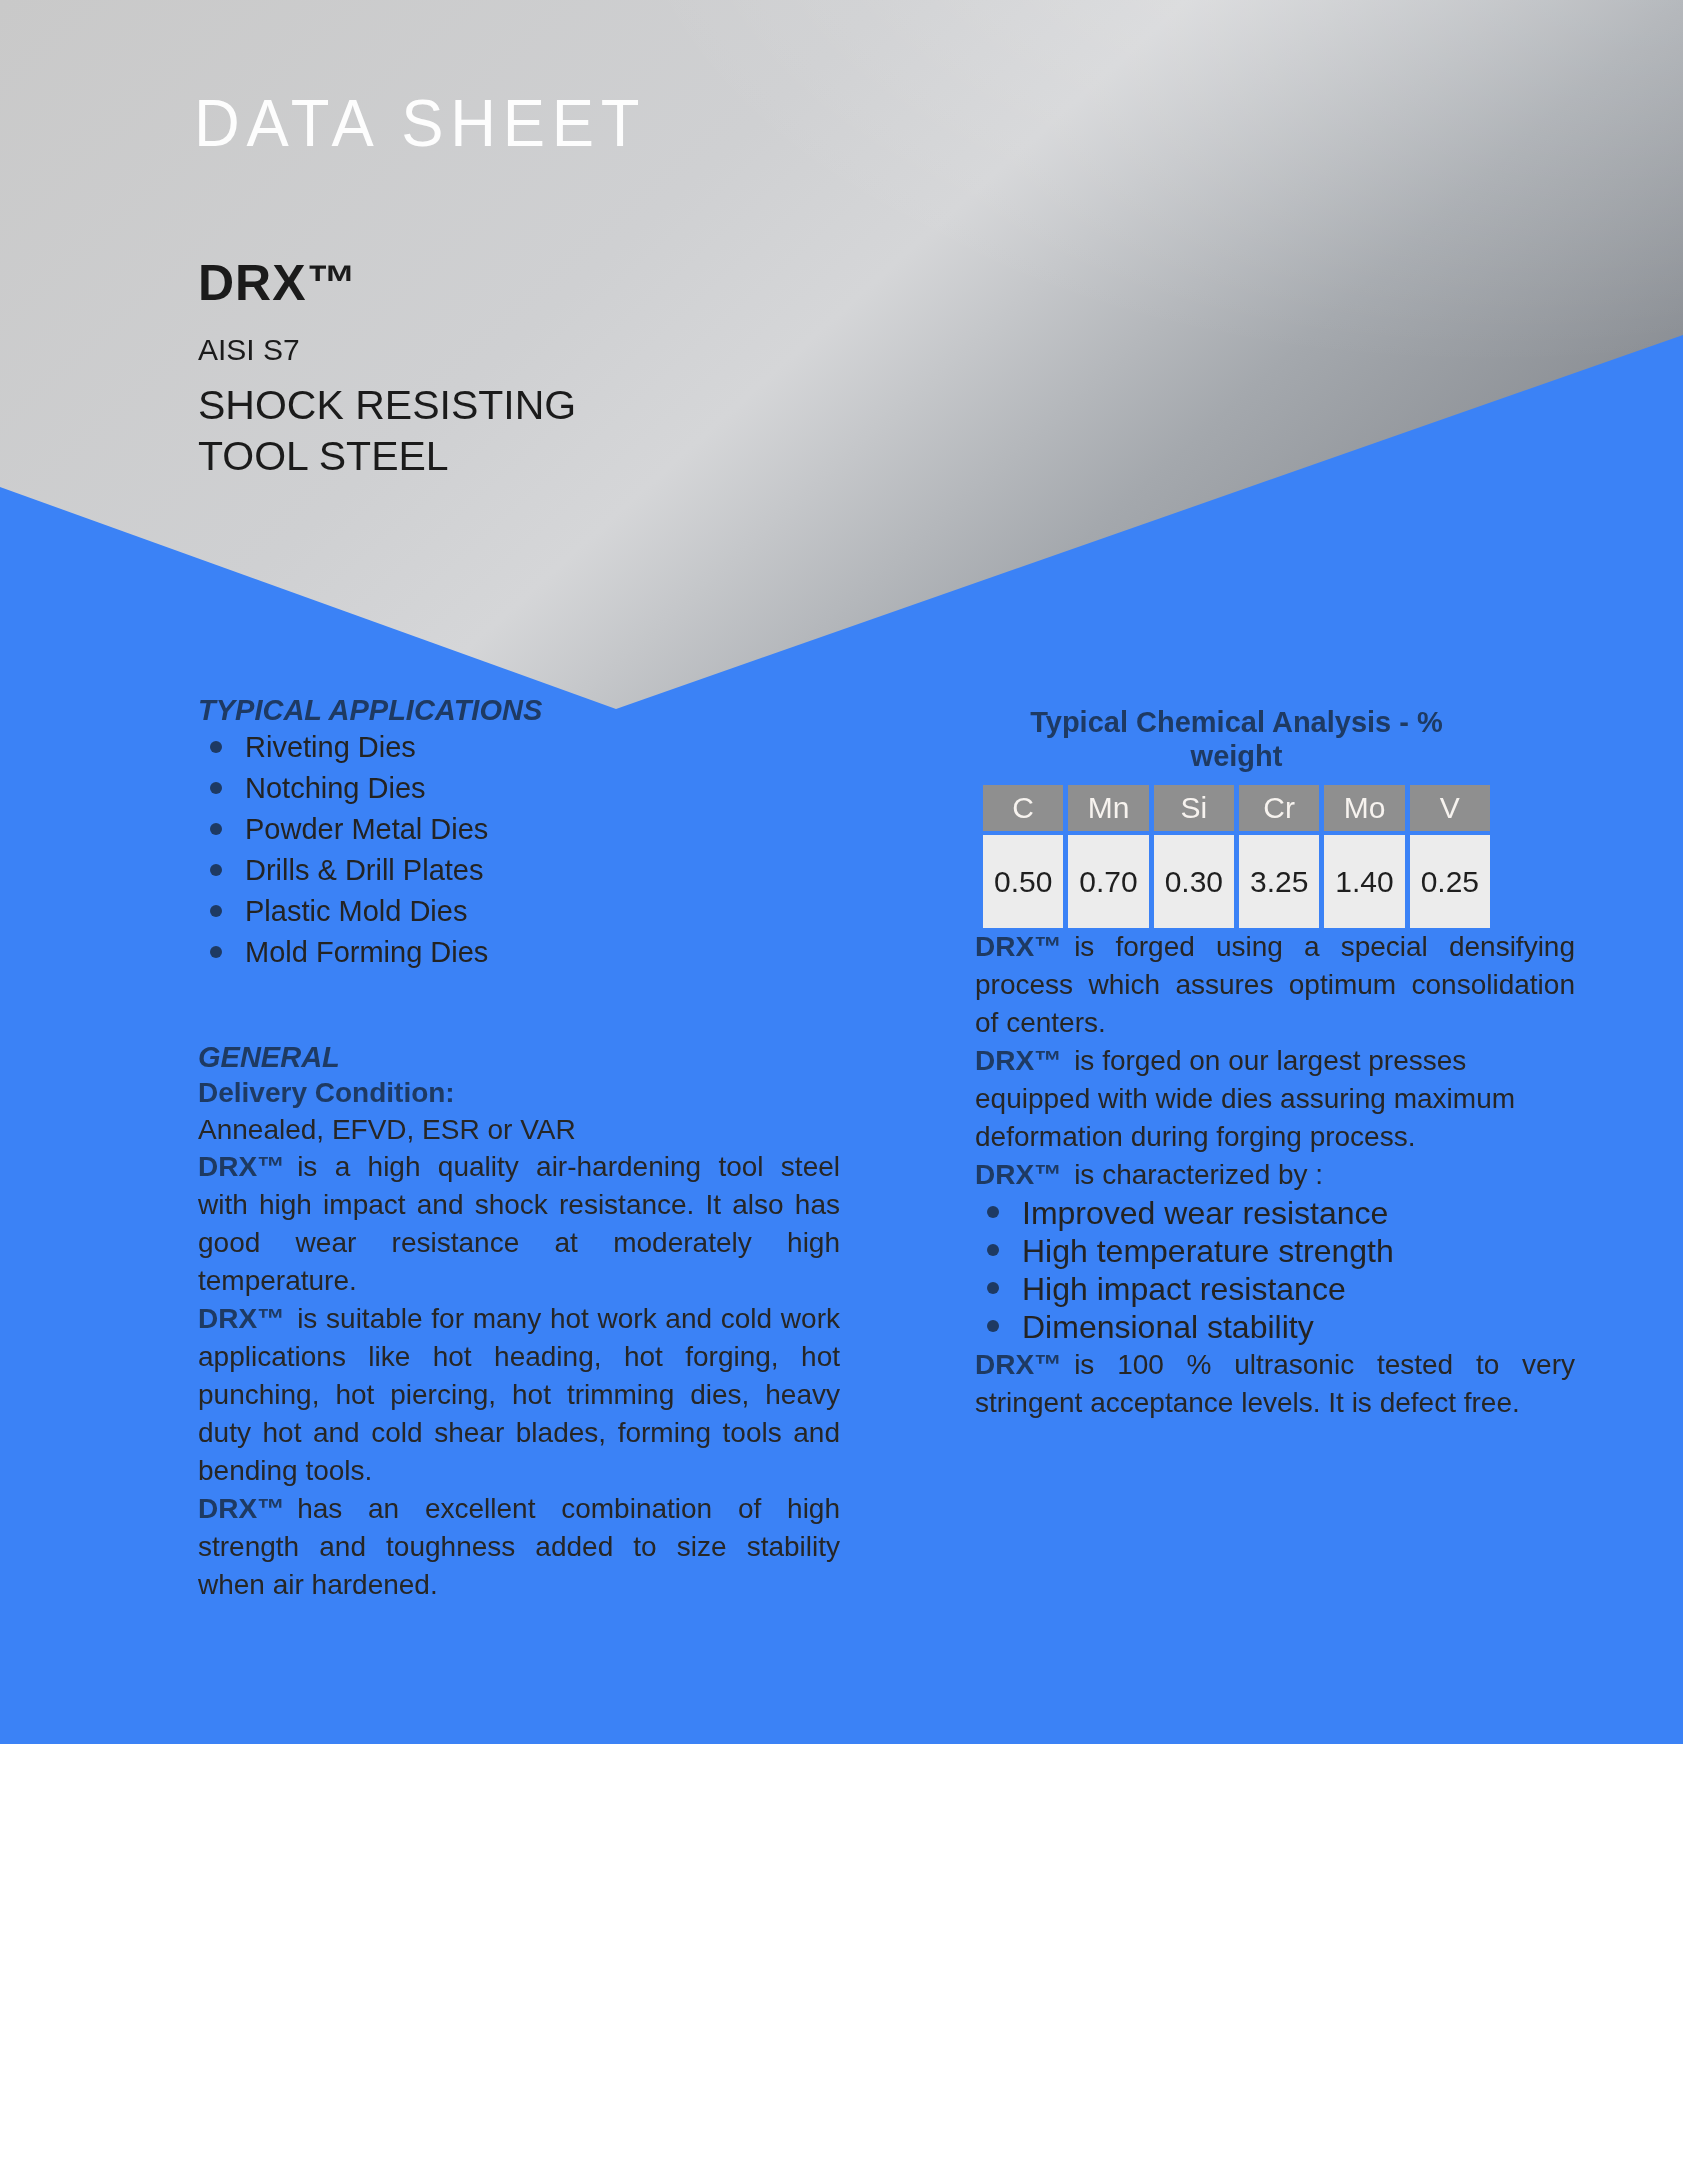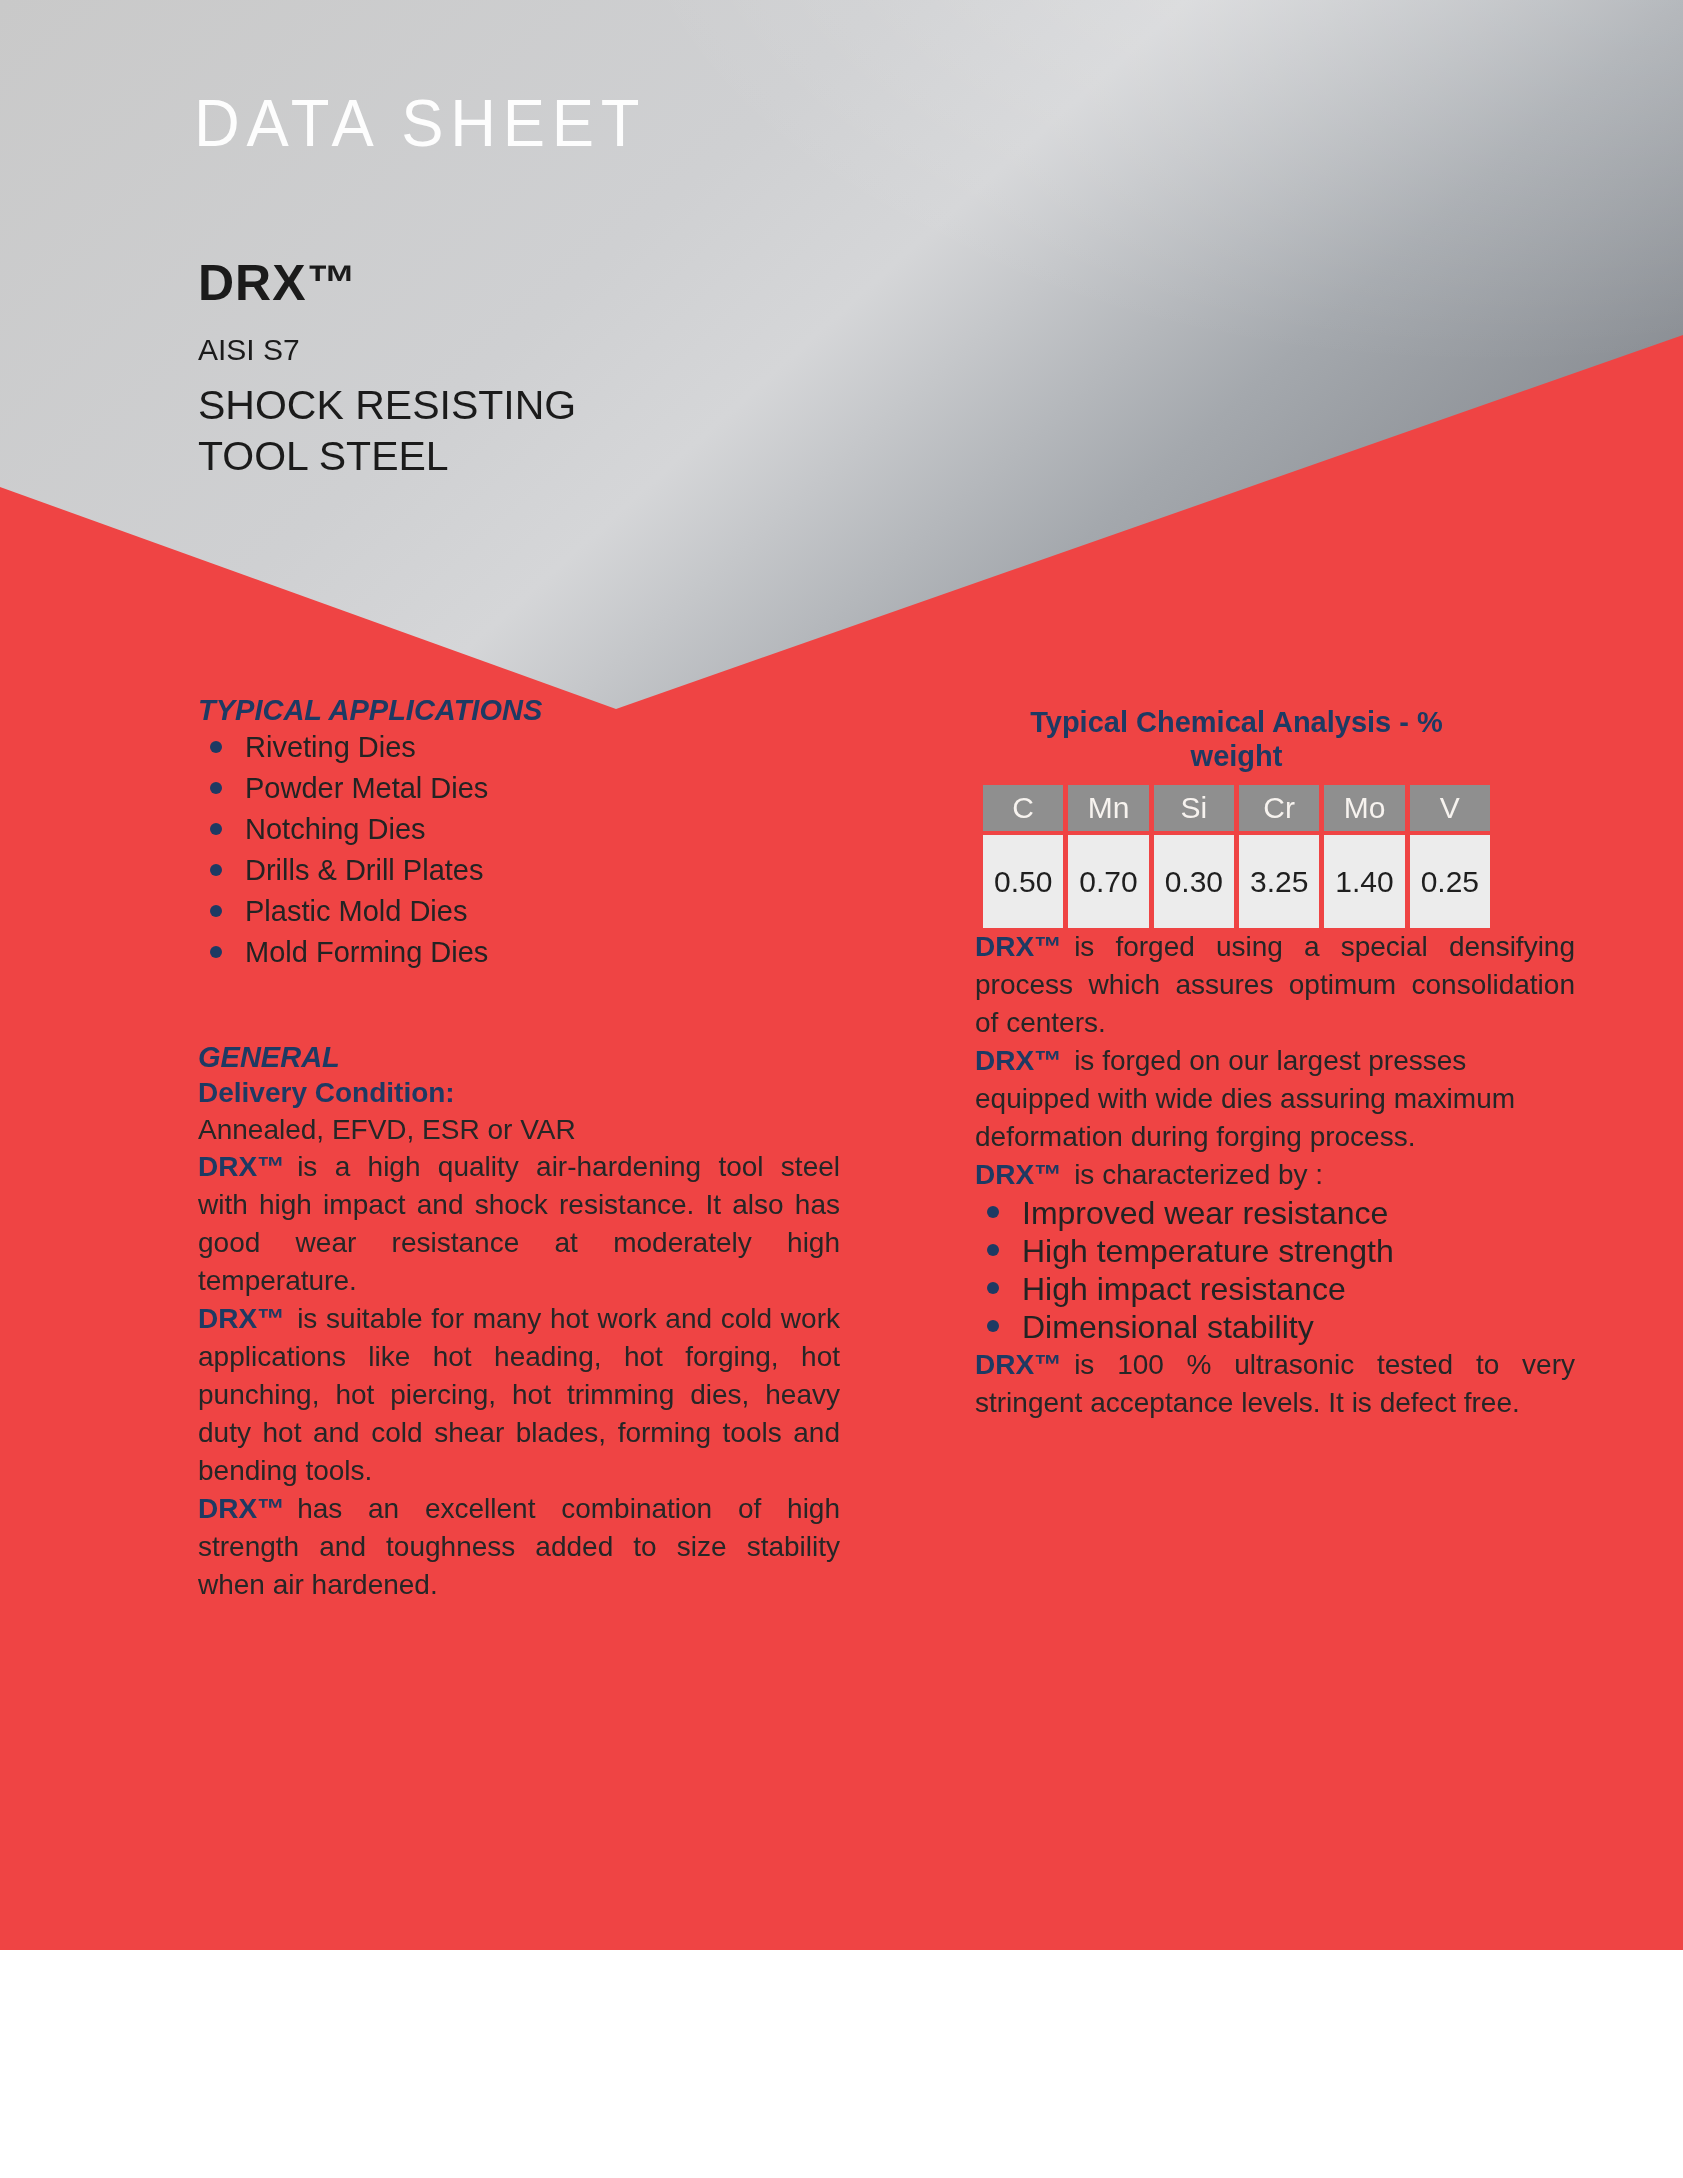--- a/index.html
+++ b/index.html
@@ -1,17 +1,17 @@
 <!DOCTYPE html>
 <html><head>
 <meta charset="utf-8">
 <style>
   html,body{margin:0;padding:0;background:#ffffff;}
   .page{
-    position:relative;width:1683px;height:1950px;background:#ef4444;overflow:hidden;
+    position:relative;width:1683px;height:1744px;background:#3b82f6;overflow:hidden;
     font-family:"Liberation Sans",sans-serif;
   }
 
   
   .banner{
     position:absolute;left:0;top:0;width:1683px;height:713px;
     clip-path:polygon(0 0,1683px 0,1683px 335px,616px 709px,0 487px);
     background:
       radial-gradient(ellipse at 88% -20%, rgba(255,255,255,.30), rgba(255,255,255,0) 42%),
       linear-gradient(138deg,#c9c9c9 0%,#cfd0d2 36%,#d5d6d8 48%,#a4a8ad 68%,#83878d 88%,#8f9399 100%);
@@ -79,22 +79,22 @@
     <div class="product-name">DRX™</div>
     <div class="product-standard">AISI S7</div>
     <div class="product-type first">SHOCK RESISTING</div>
     <div class="product-type">TOOL STEEL</div>
   </div>
 
   <div class="col-left">
     <h3 class="section-head">TYPICAL APPLICATIONS</h3>
     <ul class="bullets app-list">
       <li><span class="dot"></span><span>Riveting Dies</span></li>
+      <li><span class="dot"></span><span>Notching Dies</span></li>
       <li><span class="dot"></span><span>Powder Metal Dies</span></li>
-      <li><span class="dot"></span><span>Notching Dies</span></li>
       <li><span class="dot"></span><span>Drills &amp; Drill Plates</span></li>
       <li><span class="dot"></span><span>Plastic Mold Dies</span></li>
       <li><span class="dot"></span><span>Mold Forming Dies</span></li>
     </ul>
 
     <h3 class="section-head general-head">GENERAL</h3>
     <p class="subhead">Delivery Condition:</p>
     <p class="plain">Annealed, EFVD, ESR or VAR</p>
 
     <p class="body just lp1"><span class="lead">DRX™</span><span>is a high quality air-hardening tool steel with high impact and shock resistance. It also has good wear resistance at moderately high temperature.</span></p>

